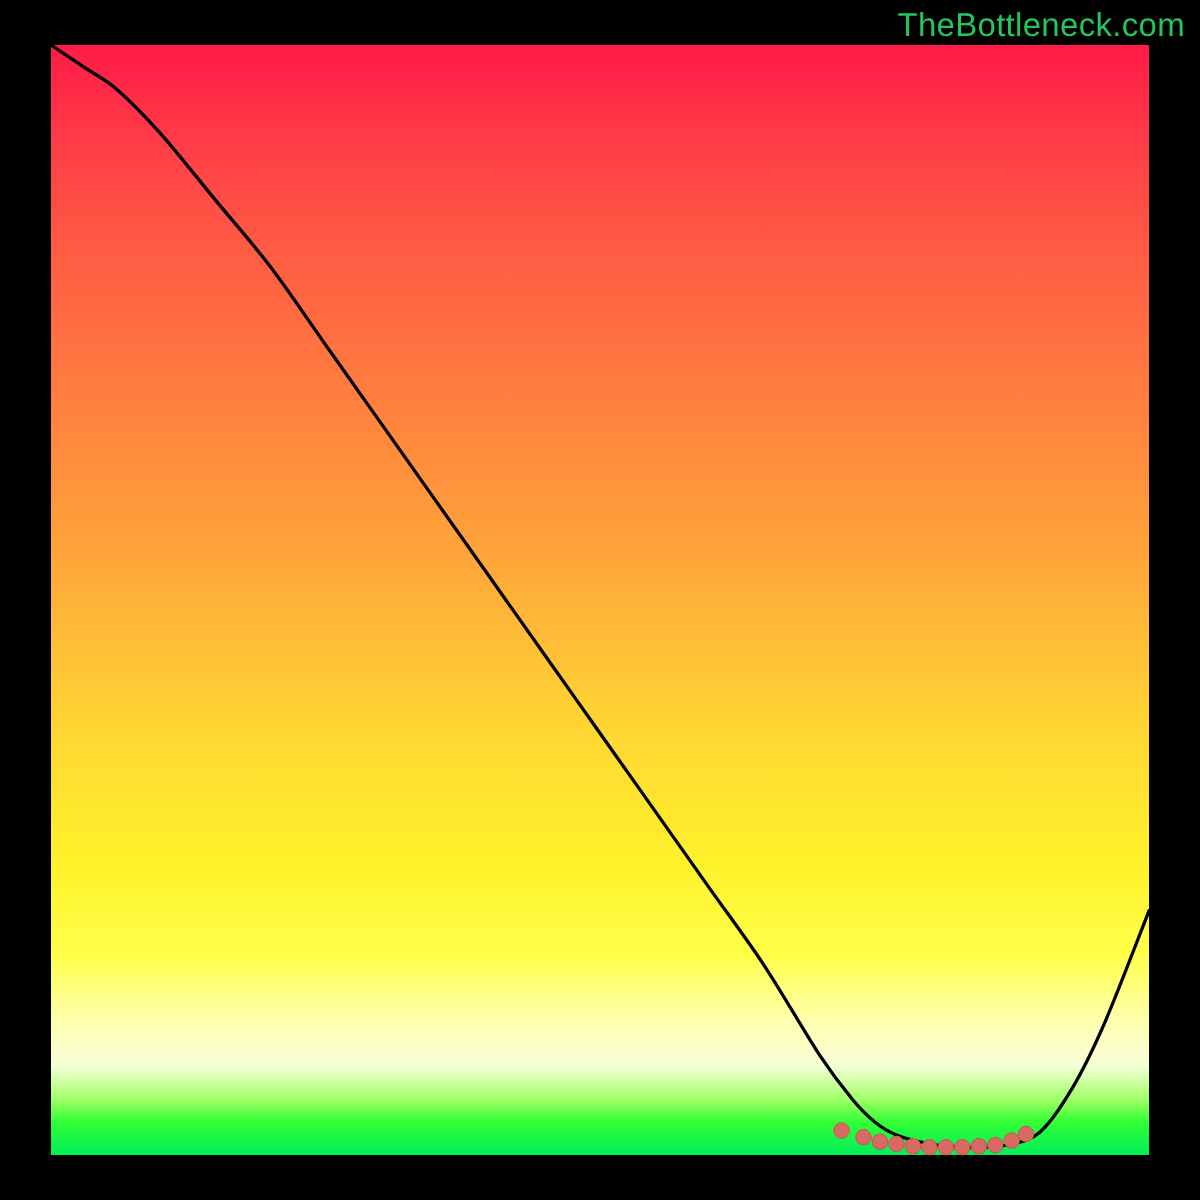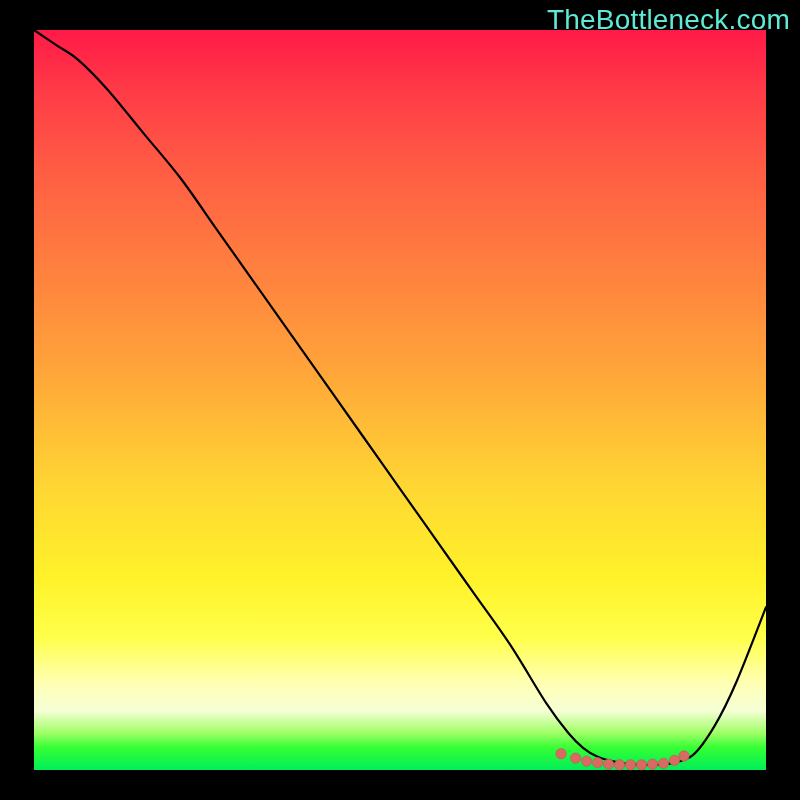--- a/index.html
+++ b/index.html
@@ -8,23 +8,23 @@
     position: relative;
     width: 800px;
     height: 800px;
     background: #000;
   }
   .watermark {
     position: absolute;
     top: 4px;
     right: 10px;
     font-family: Arial, Helvetica, sans-serif;
-    font-size: 28px;
+    font-size: 22px;
     font-weight: 500;
-    color: #5eead4;
+    color: #22c55e;
     letter-spacing: 0.2px;
   }
   .plot {
     position: absolute;
     left: 34px;
     top: 30px;
     width: 732px;
     height: 740px;
   }
   .gradient-bg {

